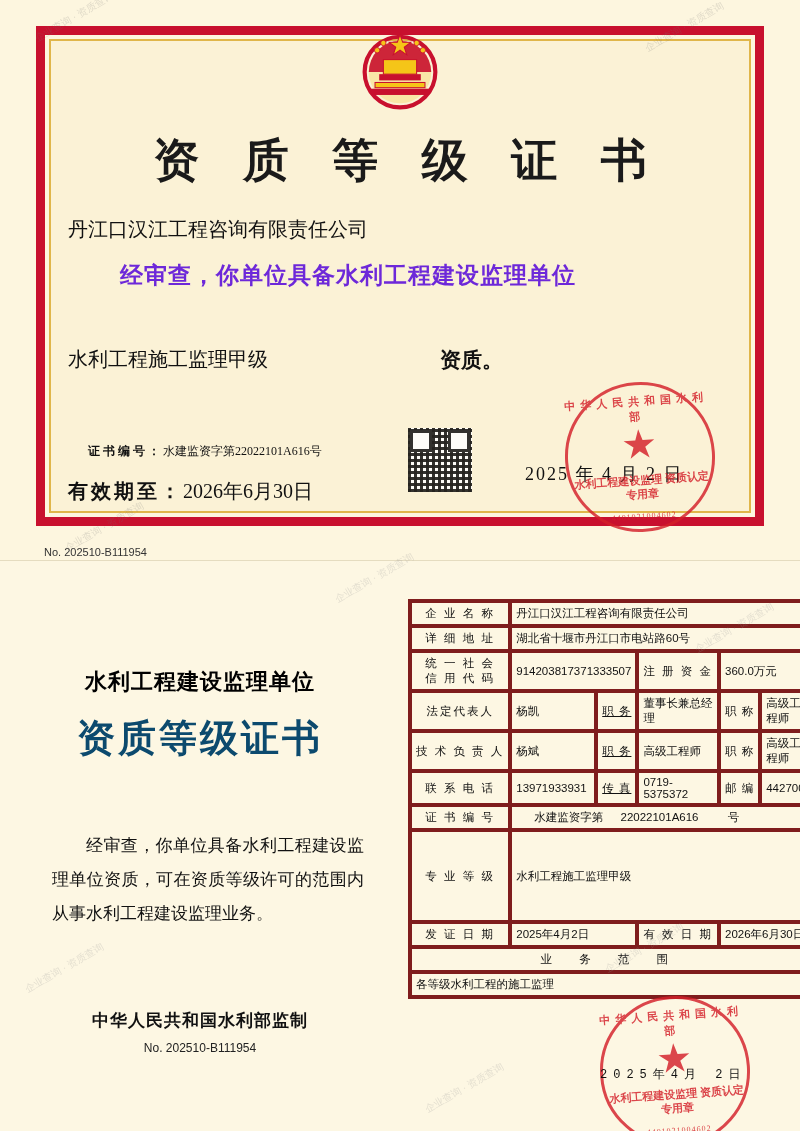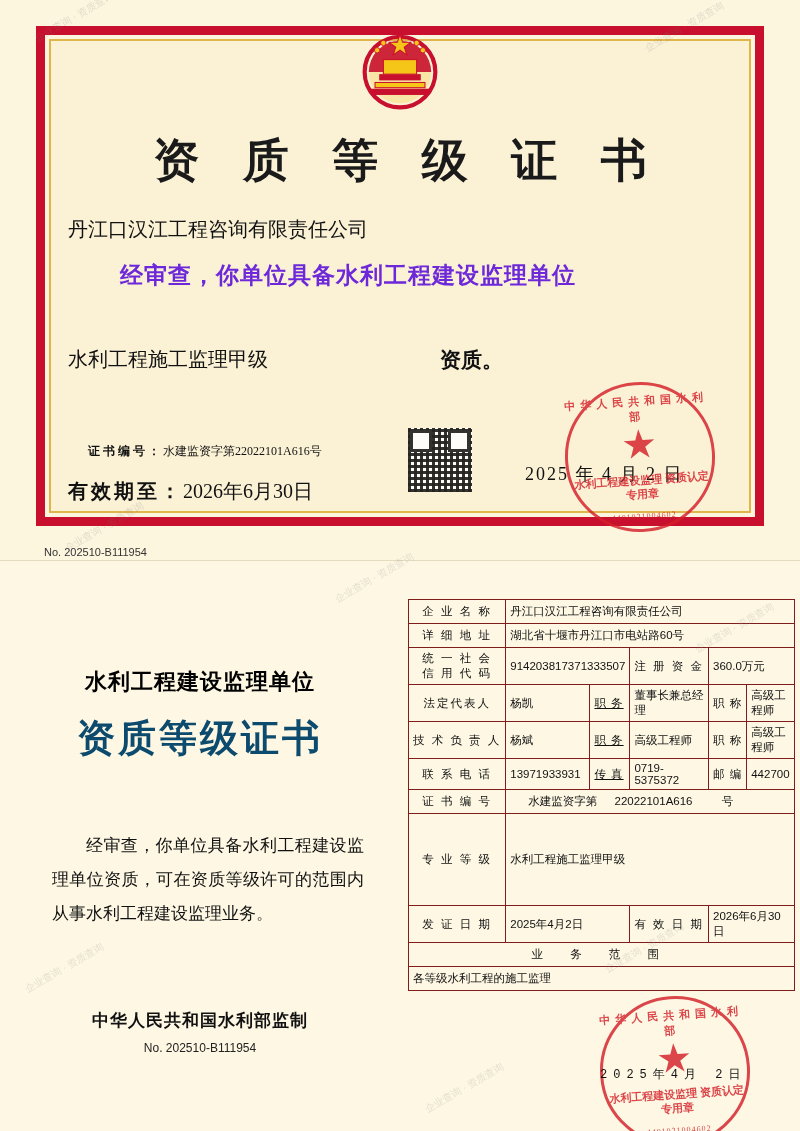--- a/index.html
+++ b/index.html
@@ -156,21 +156,21 @@
 
   .br {
     position: absolute; left: 408px; top: 38px; width: 360px;
   }
   table.info {
     width: 360px; border-collapse: collapse;
     font-size: 11.5px; color: #111;
     font-family: "Liberation Sans", "DejaVu Sans", sans-serif;
   }
   table.info td {
-    border: 1px solid #7f1d1d;
+    border: 4px solid #7f1d1d;
     padding: 3px 4px;
     height: 24px;
     vertical-align: middle;
   }
   td.lbl {
     text-align: center; width: 66px; letter-spacing: 2px; white-space: nowrap;
   }
   td.lbl2 { text-align: left; width: 40px; letter-spacing: 1px; white-space: nowrap; text-decoration: underline; }
   td.lbl3 { text-align: center; width: 40px; letter-spacing: 1px; white-space: nowrap; }
   td.val { padding-left: 6px; }

